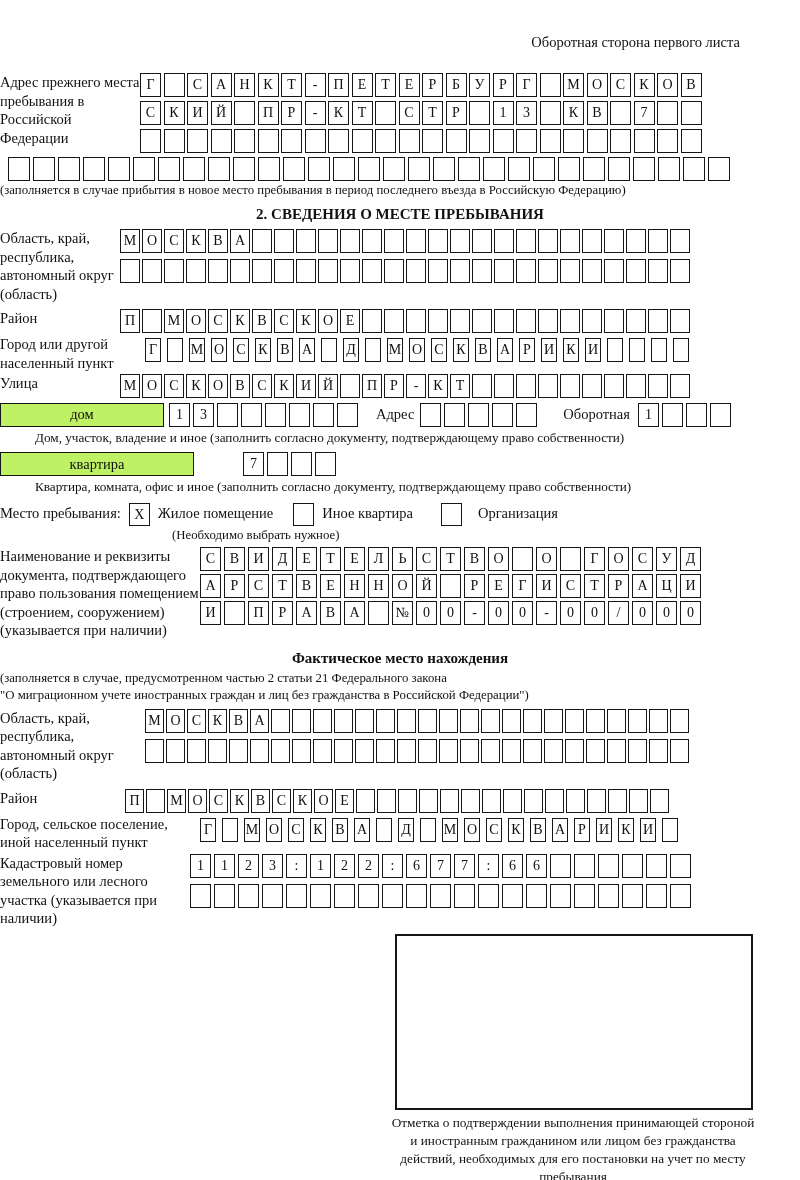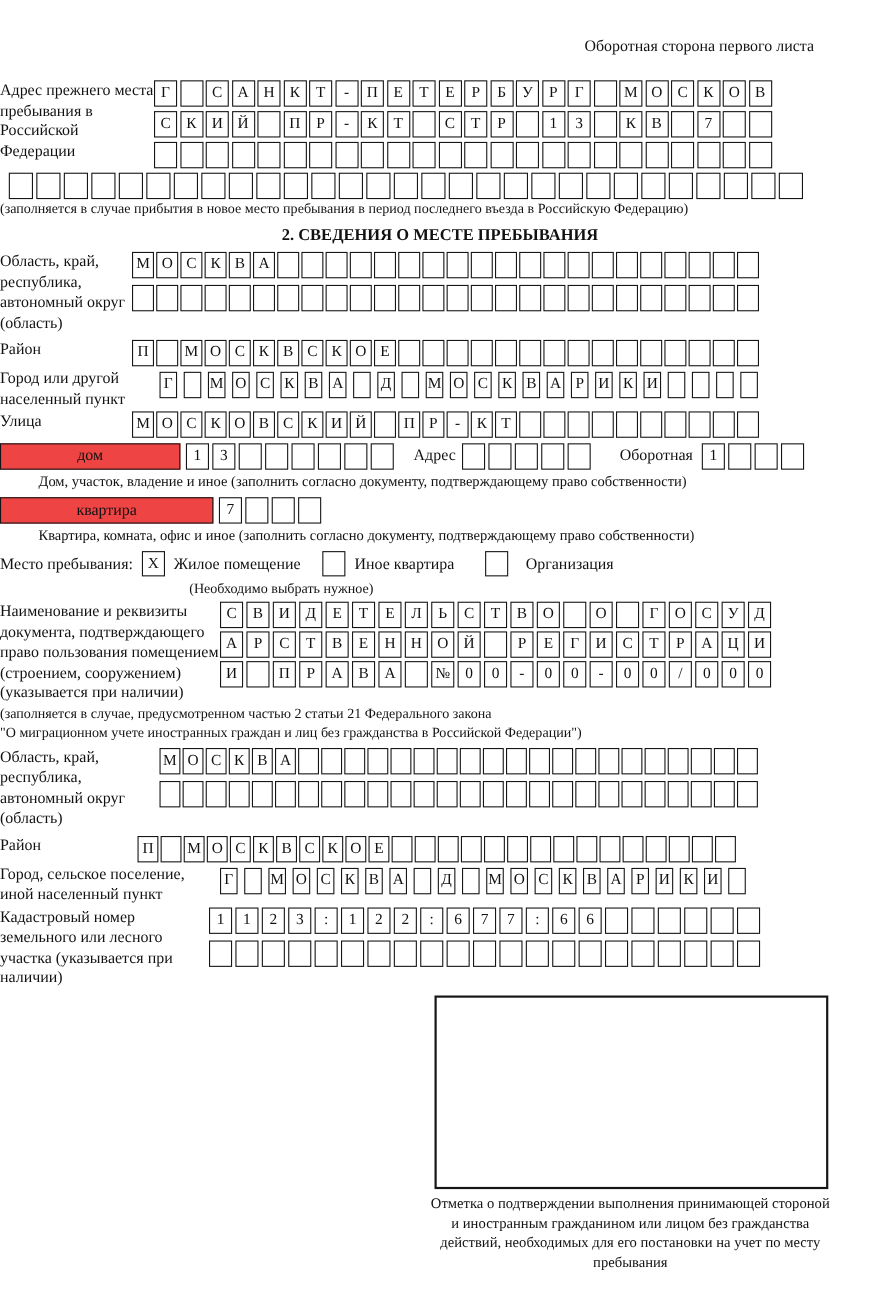--- a/index.html
+++ b/index.html
@@ -27,29 +27,29 @@
   .bxr.doc{gap:3px;} .bxr.doc .bx{width:19px;}
 
   .note{font-size:12.8px;}
   .note.center{margin-top:2px;}
   .note.left{margin:3px 0 0 35px;font-size:13.2px;}
 
   .sec-title{font-weight:bold;font-size:15px;text-align:center;margin:8px 0 6px 0;}
   .sub-title{font-weight:bold;font-size:15px;text-align:center;margin:10px 0 4px 0;}
 
   .typebox{border:1.5px solid #161616;height:22px;display:flex;align-items:center;
-           justify-content:center;font-size:14.5px;flex:none;background:#ef4444;}
+           justify-content:center;font-size:14.5px;flex:none;background:#bef264;}
   .typebox.house{width:162px;margin-right:5px;}
   .typebox.apt{width:192px;margin-right:5px;}
 
   .inline-lbl{font-size:14.5px;line-height:25px;flex:none;}
   .cb{width:19px;height:21px;border:1.6px solid #161616;display:flex;flex:none;
       align-items:center;justify-content:center;font-size:14px;background:#fff;}
 
-  .stay{align-items:flex-start;margin-top:6px;}
+  .stay{align-items:flex-end;margin-top:6px;}
   .stay .cb{margin:0 8px;}
   .stay-note{font-size:12.8px;margin:2px 0 4px 172px;}
 
   .stamp-box{width:354px;height:172px;border:2px solid #161616;margin:6px 0 0 395px;background:#fff;}
   .stamp-note{width:372px;margin:4px 0 0 387px;text-align:center;font-size:13.3px;line-height:18px;}
 
   .mt4{margin-top:4px;} .mt2{margin-top:2px;} .mt6{margin-top:6px;}
   .gap6{gap:6px;} .gap3{gap:3px;}
 </style>
 </head>
@@ -357,21 +357,21 @@
     <span class="inline-lbl" style="margin:0 8px 0 26px;">Оборотная</span>
     <div class="bxr doc">
         <span class="bx">1</span>
         <span class="bx"></span>
         <span class="bx"></span>
         <span class="bx"></span>
       </div>
   </div>
   <div class="note left">Дом, участок, владение и иное (заполнить согласно документу, подтверждающему право собственности)</div>
 
-  <div class="frow mt6" style="align-items:flex-start;">
+  <div class="frow mt6" style="align-items:flex-start;gap:44px;">
     <div class="typebox apt">квартира</div>
     <div class="bxr doc">
         <span class="bx">7</span>
         <span class="bx"></span>
         <span class="bx"></span>
         <span class="bx"></span>
       </div>
   </div>
   <div class="note left">Квартира, комната, офис и иное (заполнить согласно документу, подтверждающему право собственности)</div>
 
@@ -454,20 +454,21 @@
           <span class="bx">0</span>
           <span class="bx">0</span>
           <span class="bx">/</span>
           <span class="bx">0</span>
           <span class="bx">0</span>
           <span class="bx">0</span>
         </div>
     </div>
   </div>
 
+  <div class="sub-title">Фактическое место нахождения</div>
   <div class="note center">(заполняется в случае, предусмотренном частью 2 статьи 21 Федерального закона</div>
   <div class="note center">"О миграционном учете иностранных граждан и лиц без гражданства в Российской Федерации")</div>
 
   <div class="frow mt6">
     <div class="lbl w145">Область, край, республика, автономный округ (область)</div>
     <div class="col gap6">
       <div class="bxr b2">
           <span class="bx">М</span>
           <span class="bx">О</span>
           <span class="bx">С</span>

